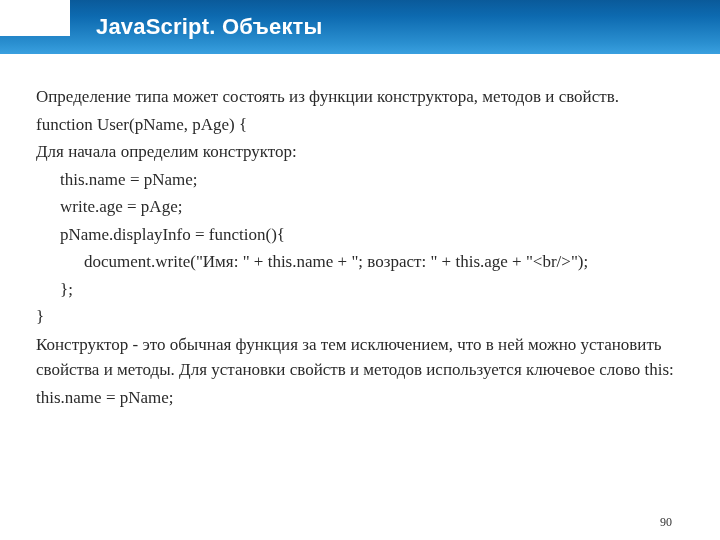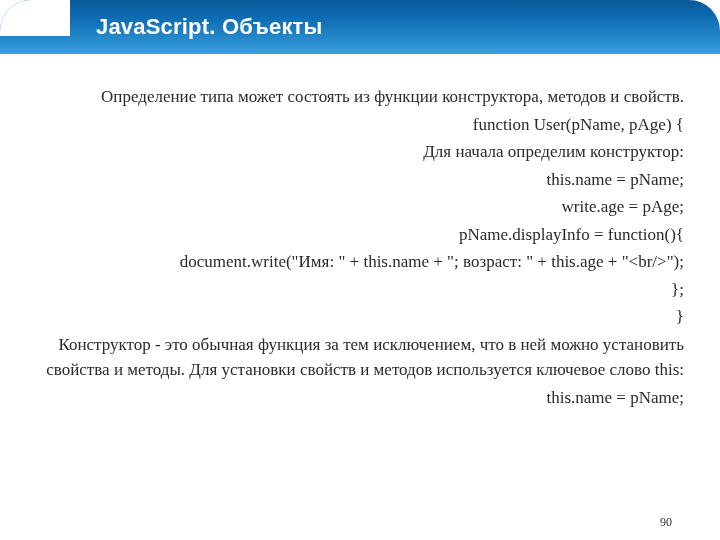--- a/index.html
+++ b/index.html
@@ -3,21 +3,20 @@
 <meta charset="utf-8">
 <style>
   * { margin: 0; padding: 0; box-sizing: border-box; }
   html, body { width: 720px; height: 540px; background: #fff; font-family: "Times New Roman", Times, serif; }
   .slide {
     position: relative;
     width: 720px;
     height: 540px;
     background: #fff;
     overflow: hidden;
-    border-radius: 31px;
   }
   .header-band {
     position: absolute;
     top: 0;
     left: 0;
     right: 0;
     height: 54px;
     background: linear-gradient(to bottom, #0a5a9a 0%, #0d6ab0 30%, #2a8fd0 80%, #3aa0e0 100%);
   }
   .corner-accent {
@@ -41,21 +40,21 @@
   .body {
     position: absolute;
     top: 84px;
     left: 36px;
     right: 36px;
     bottom: 40px;
     color: #2a2a2a;
     font-size: 17px;
     line-height: 1.5;
   }
-  .body p { margin: 0 0 2px 0; text-align: right; }
+  .body p { margin: 0 0 2px 0; }
   .ind1 { padding-left: 24px; }
   .ind2 { padding-left: 48px; }
   .page-num {
     position: absolute;
     right: 48px;
     bottom: 10px;
     font-size: 12px;
     color: #333;
     font-family: "Times New Roman", Times, serif;
     margin-top: 16px;

